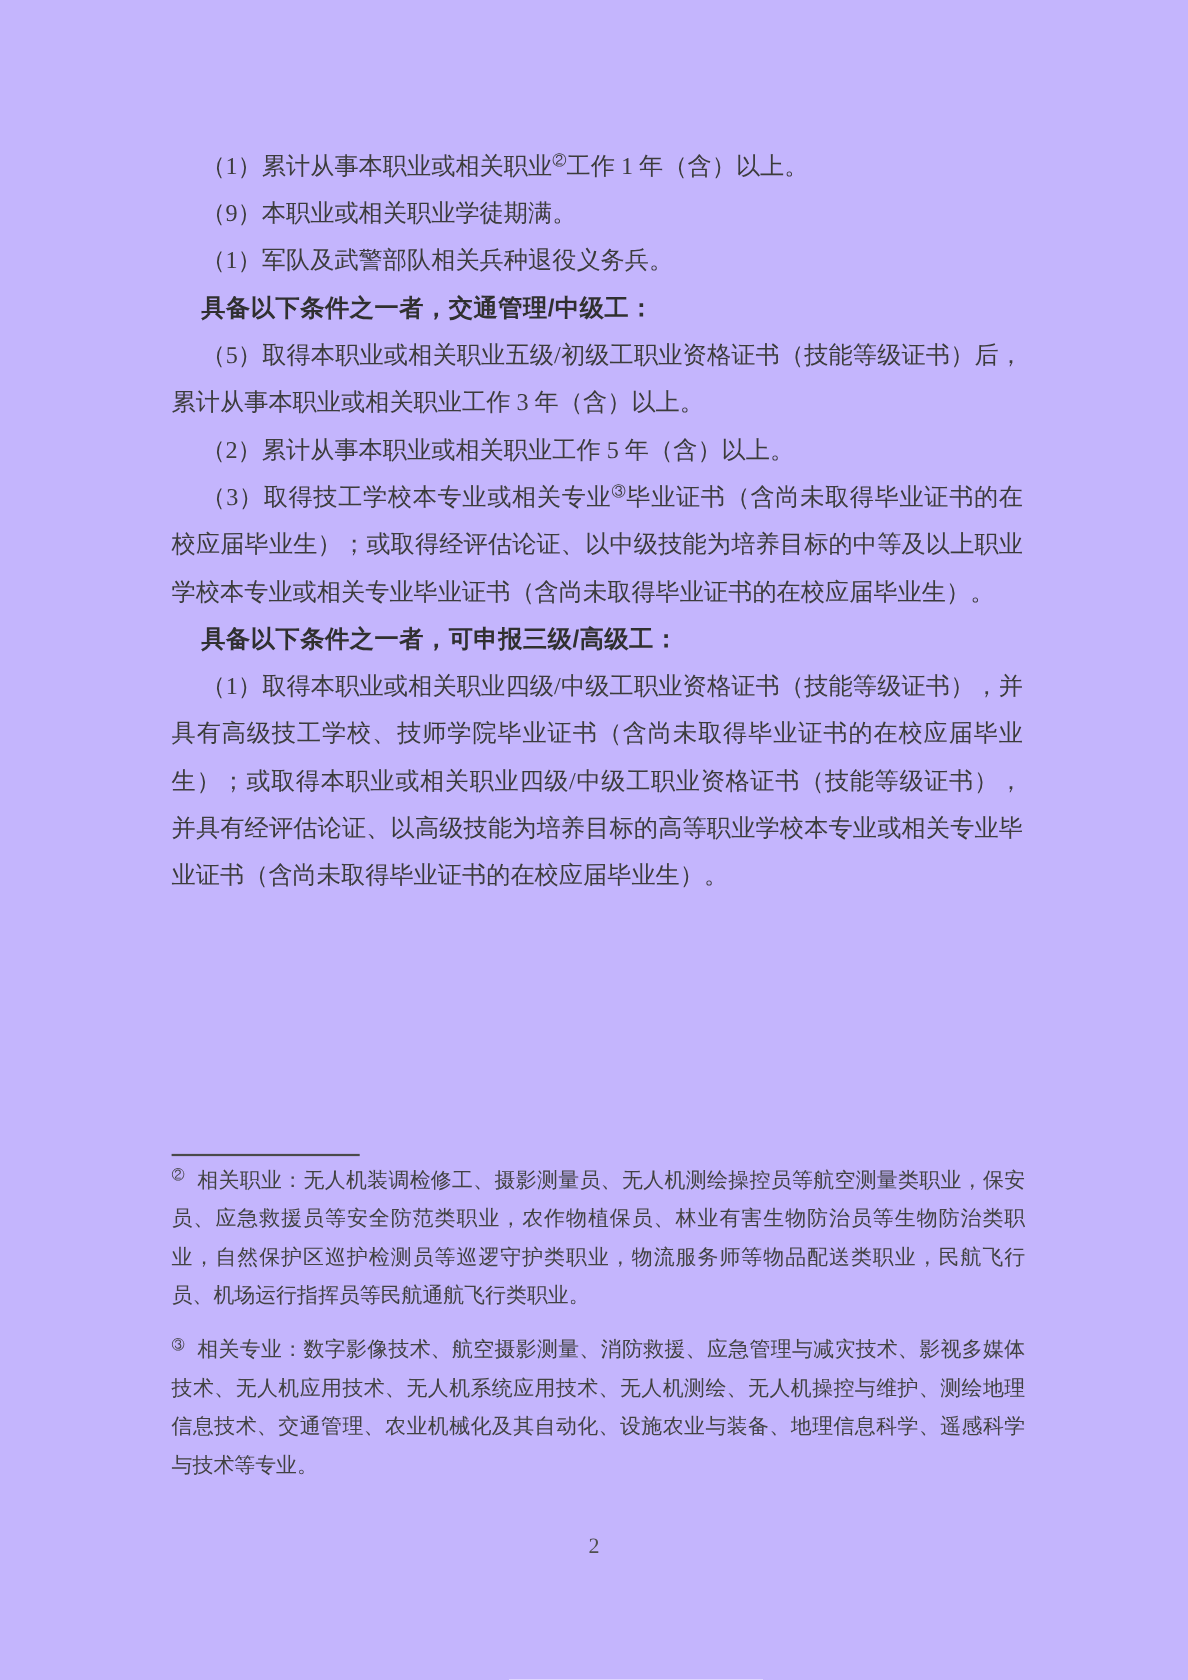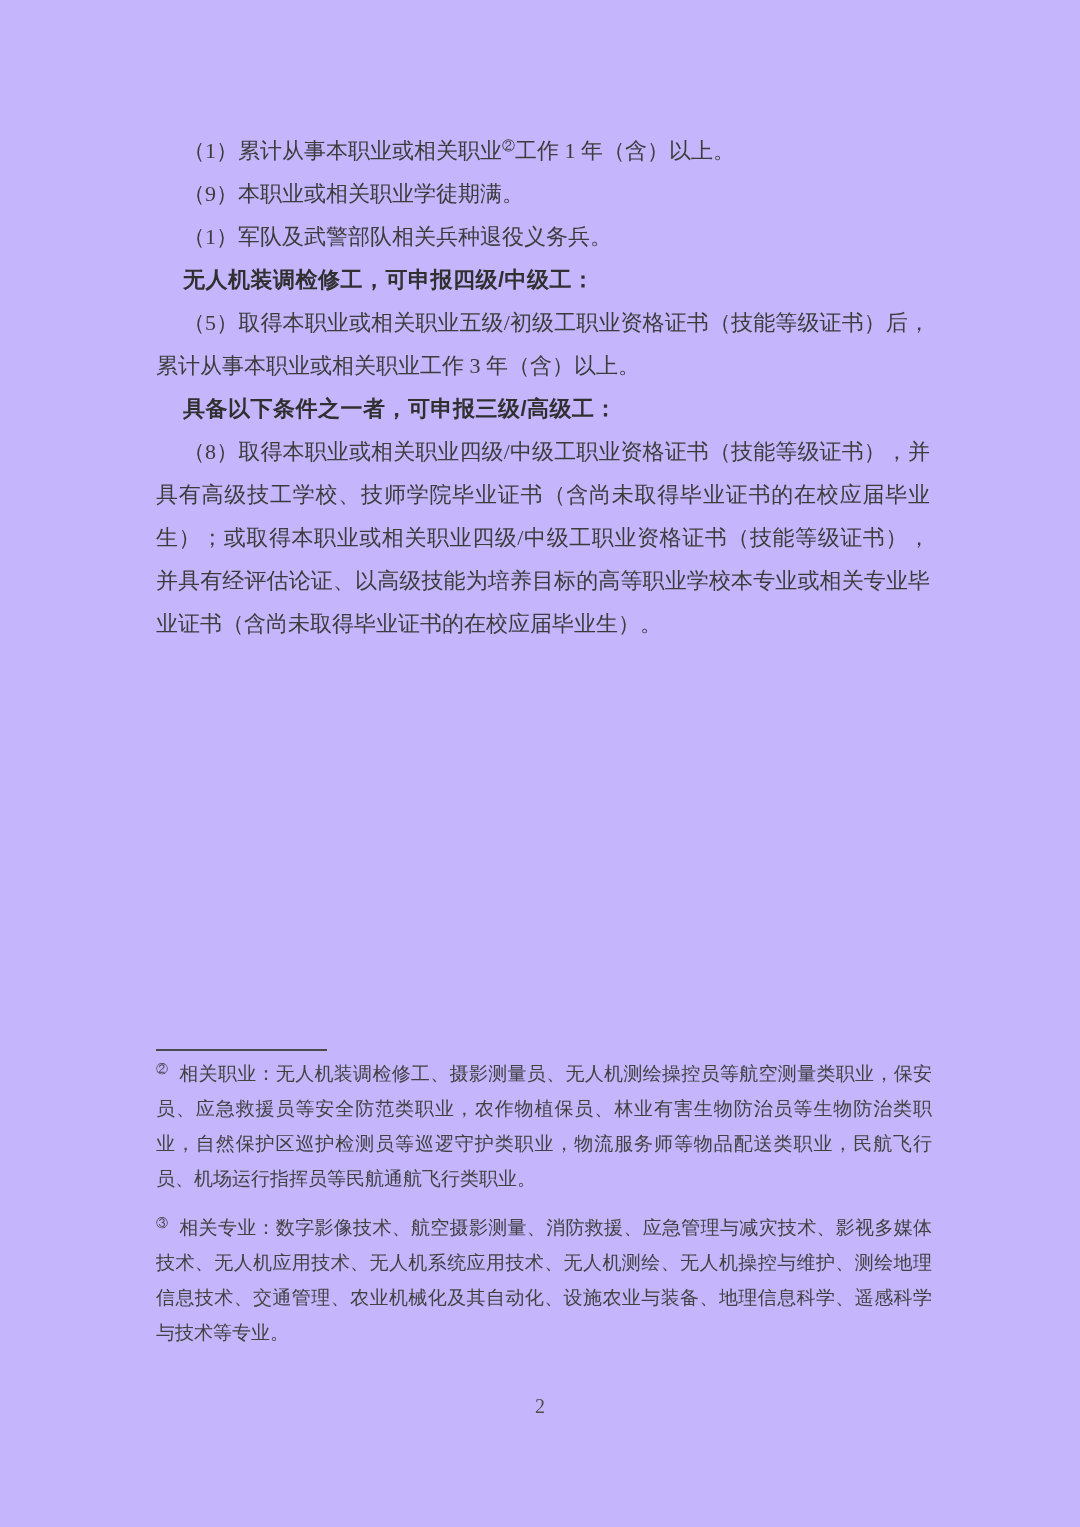--- a/index.html
+++ b/index.html
@@ -87,24 +87,26 @@
 </style>
 </head>
 <body>
 
 <div class="page">
 
   <main class="content">
       <p class="item">（1）累计从事本职业或相关职业<sup class="fn-ref">②</sup>工作 1 年（含）以上。</p>
       <p class="item">（9）本职业或相关职业学徒期满。</p>
       <p class="item">（1）军队及武警部队相关兵种退役义务兵。</p>
-      <p class="heading">无人机装调检修工，可申报四级/中级工：</p>
+      <p class="heading">具备以下条件之一者，交通管理/中级工：</p>
       <p class="item">（5）取得本职业或相关职业五级/初级工职业资格证书（技能等级证书）后，累计从事本职业或相关职业工作 3 年（含）以上。</p>
+      <p class="item">（2）累计从事本职业或相关职业工作 5 年（含）以上。</p>
+      <p class="item">（3）取得技工学校本专业或相关专业<sup class="fn-ref">③</sup>毕业证书（含尚未取得毕业证书的在校应届毕业生）；或取得经评估论证、以中级技能为培养目标的中等及以上职业学校本专业或相关专业毕业证书（含尚未取得毕业证书的在校应届毕业生）。</p>
       <p class="heading">具备以下条件之一者，可申报三级/高级工：</p>
-      <p class="item">（8）取得本职业或相关职业四级/中级工职业资格证书（技能等级证书），并具有高级技工学校、技师学院毕业证书（含尚未取得毕业证书的在校应届毕业生）；或取得本职业或相关职业四级/中级工职业资格证书（技能等级证书），并具有经评估论证、以高级技能为培养目标的高等职业学校本专业或相关专业毕业证书（含尚未取得毕业证书的在校应届毕业生）。</p>
+      <p class="item">（1）取得本职业或相关职业四级/中级工职业资格证书（技能等级证书），并具有高级技工学校、技师学院毕业证书（含尚未取得毕业证书的在校应届毕业生）；或取得本职业或相关职业四级/中级工职业资格证书（技能等级证书），并具有经评估论证、以高级技能为培养目标的高等职业学校本专业或相关专业毕业证书（含尚未取得毕业证书的在校应届毕业生）。</p>
     </main>
 
   <div class="footnote-sep"></div>
 
   <section class="footnotes">
       <p class="footnote"><sup class="fn-marker">②</sup>相关职业：无人机装调检修工、摄影测量员、无人机测绘操控员等航空测量类职业，保安员、应急救援员等安全防范类职业，农作物植保员、林业有害生物防治员等生物防治类职业，自然保护区巡护检测员等巡逻守护类职业，物流服务师等物品配送类职业，民航飞行员、机场运行指挥员等民航通航飞行类职业。</p>
       <p class="footnote"><sup class="fn-marker">③</sup>相关专业：数字影像技术、航空摄影测量、消防救援、应急管理与减灾技术、影视多媒体技术、无人机应用技术、无人机系统应用技术、无人机测绘、无人机操控与维护、测绘地理信息技术、交通管理、农业机械化及其自动化、设施农业与装备、地理信息科学、遥感科学与技术等专业。</p>
     </section>
 
   <div class="page-number">2</div>

